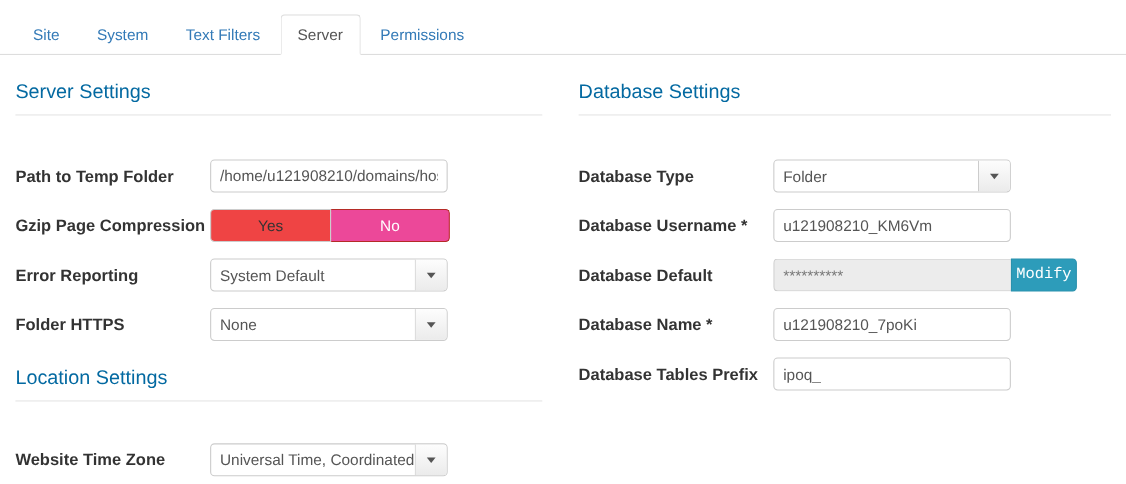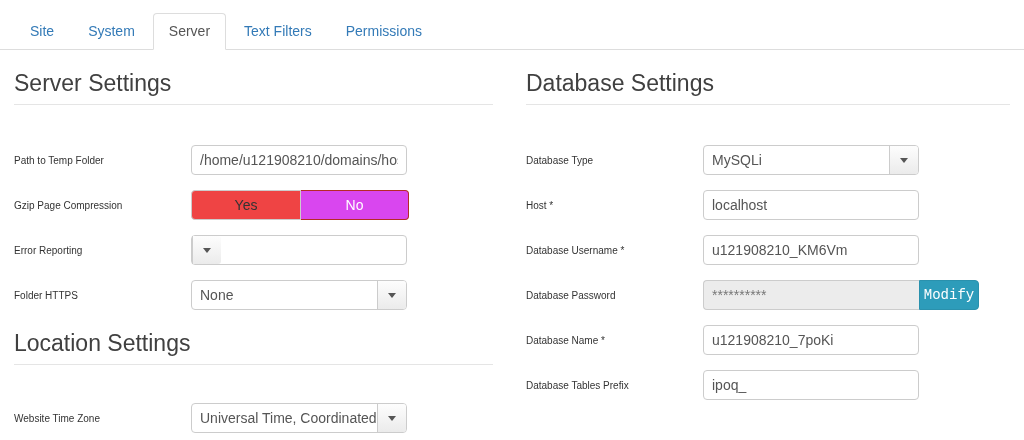--- a/index.html
+++ b/index.html
@@ -39,43 +39,44 @@
     cursor: default;
   }
 
   
   .columns { display: flex; padding: 0 14px 0 14px; }
   .col { width: 50%; }
   .col-left  { padding-right: 19px; }
   .col-right { padding-left: 14px; }
 
   .section-title {
-    font-size: 23px;
+    font-size: 18px;
     font-weight: 400;
-    color: #404040;
+    color: #0369a1;
     margin: 21px 0 0 0;
     padding-bottom: 9px;
     border-bottom: 1px solid #e5e5e5;
     line-height: 24px;
   }
   .fields { margin-top: 40px; }
   .fields.tight { margin-top: 38px; }
 
   .form-row {
     display: flex;
     align-items: center;
     margin-bottom: 15px;
     height: 30px;
   }
   .form-label {
     width: 177px;
     flex-shrink: 0;
-    font-size: 10px;
+    font-size: 15px;
     color: #333;
     line-height: 17px;
+    font-weight: bold;
   }
 
   
   .text-input {
     width: 216px; height: 30px;
     border: 1px solid #ccc;
     border-radius: 4px;
     padding: 0 8px;
     font-family: "Liberation Sans", sans-serif;
     font-size: 14px;
@@ -137,21 +138,21 @@
   }
   .btn-yes {
     width: 110px;
     background: #ef4444;
     border: 1px solid #ccc;
     border-radius: 4px 0 0 4px;
     color: #333;
   }
   .btn-no {
     width: 108px;
-    background: #d946ef;
+    background: #ec4899;
     border: 1px solid #b52b27;
     border-left: none;
     border-radius: 0 4px 4px 0;
     color: #fff;
   }
 
   
   .input-group { display: flex; height: 30px; }
   .btn-modify {
     width: 60px; height: 30px;
@@ -165,22 +166,22 @@
     text-align: center;
     cursor: pointer;
   }
 </style>
 </head>
 <body>
 
 <div class="tabbar">
   <span class="tab">Site</span>
   <span class="tab">System</span>
+  <span class="tab">Text Filters</span>
   <span class="tab active">Server</span>
-  <span class="tab">Text Filters</span>
   <span class="tab">Permissions</span>
 </div>
 
 <div class="columns">
 
   <div class="col col-left">
     <h2 class="section-title">Server Settings</h2>
 
     <div class="fields">
       <div class="form-row">
@@ -192,20 +193,21 @@
         <span class="form-label">Gzip Page Compression</span>
         <div class="btn-group">
           <span class="btn-toggle btn-yes">Yes</span>
           <span class="btn-toggle btn-no">No</span>
         </div>
       </div>
 
       <div class="form-row">
         <span class="form-label">Error Reporting</span>
         <div class="select">
+          <span class="select-value">System Default</span>
           <span class="select-caret-btn">
             <span class="caret"></span>
           </span>
         </div>
       </div>
 
       <div class="form-row">
         <span class="form-label">Folder HTTPS</span>
         <div class="select">
           <span class="select-value">None</span>
@@ -231,39 +233,35 @@
     </div>
   </div>
 
   <div class="col col-right">
     <h2 class="section-title">Database Settings</h2>
 
     <div class="fields">
       <div class="form-row">
         <span class="form-label">Database Type</span>
         <div class="select">
-          <span class="select-value">MySQLi</span>
-          <span class="select-caret-btn">
-            <span class="caret"></span>
-          </span>
-        </div>
-      </div>
-
-      <div class="form-row">
-        <span class="form-label">Host *</span>
-        <input class="text-input" type="text" value="localhost" style="">
-      </div>
+          <span class="select-value">Folder</span>
+          <span class="select-caret-btn">
+            <span class="caret"></span>
+          </span>
+        </div>
+      </div>
+
 
       <div class="form-row">
         <span class="form-label">Database Username *</span>
         <input class="text-input" type="text" value="u121908210_KM6Vm" style="">
       </div>
 
       <div class="form-row">
-        <span class="form-label">Database Password</span>
+        <span class="form-label">Database Default</span>
         <div class="input-group">
           <input class="text-input disabled" type="text" disabled="" value="**********" style="">
           <span class="btn-modify">Modify</span>
         </div>
       </div>
 
       <div class="form-row">
         <span class="form-label">Database Name *</span>
         <input class="text-input" type="text" value="u121908210_7poKi" style="">
       </div>

